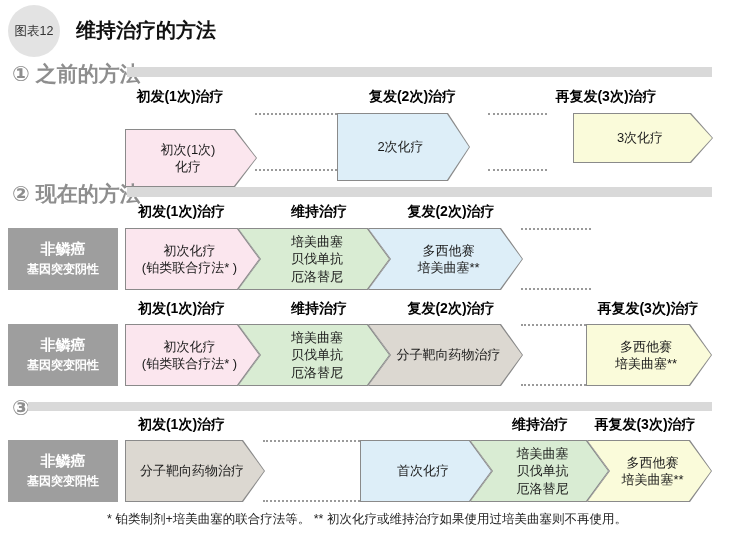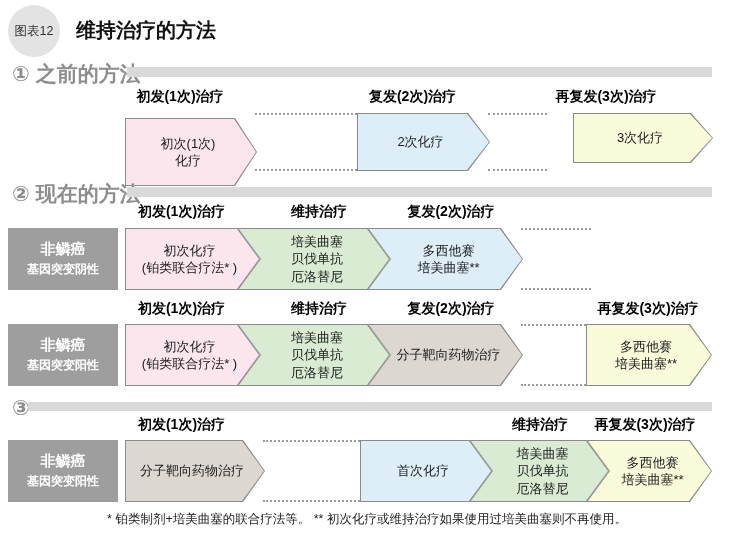--- a/index.html
+++ b/index.html
@@ -73,30 +73,30 @@
 
   <div class="sec" style="top:60px">
     <span class="num">①</span><span>之前的方法</span>
   </div>
   <div class="secbar" style="left:127px;top:67px;width:585px;height:10px"></div>
 
   <div class="collabel" style="left:125px;top:88px;width:110px">初发(1次)治疗</div>
   <div class="collabel" style="left:357px;top:88px;width:111px">复发(2次)治疗</div>
   <div class="collabel" style="left:547px;top:88px;width:118px">再复发(3次)治疗</div>
 
-  <div class="chev start pink" style="left:125px;top:118px;width:132px;height:68px">
+  <div class="chev start pink" style="left:125px;top:129px;width:132px;height:58px">
     <div class="cb"></div>
       <div class="cf"></div>
     <div class="ct">
         <span>初次(1次)</span>
         <span>化疗</span>
       </div>
   </div>
   <div class="dots" style="left:255px;top:113px;width:102px;height:58px"></div>
-  <div class="chev start blue" style="left:357px;top:113px;width:133px;height:58px">
+  <div class="chev start blue" style="left:337px;top:113px;width:133px;height:68px">
     <div class="cb"></div>
       <div class="cf"></div>
     <div class="ct">
         <span>2次化疗</span>
       </div>
   </div>
   <div class="dots" style="left:488px;top:113px;width:59px;height:58px"></div>
   <div class="chev start yellow" style="left:573px;top:113px;width:140px;height:50px">
     <div class="cb"></div>
       <div class="cf"></div>

